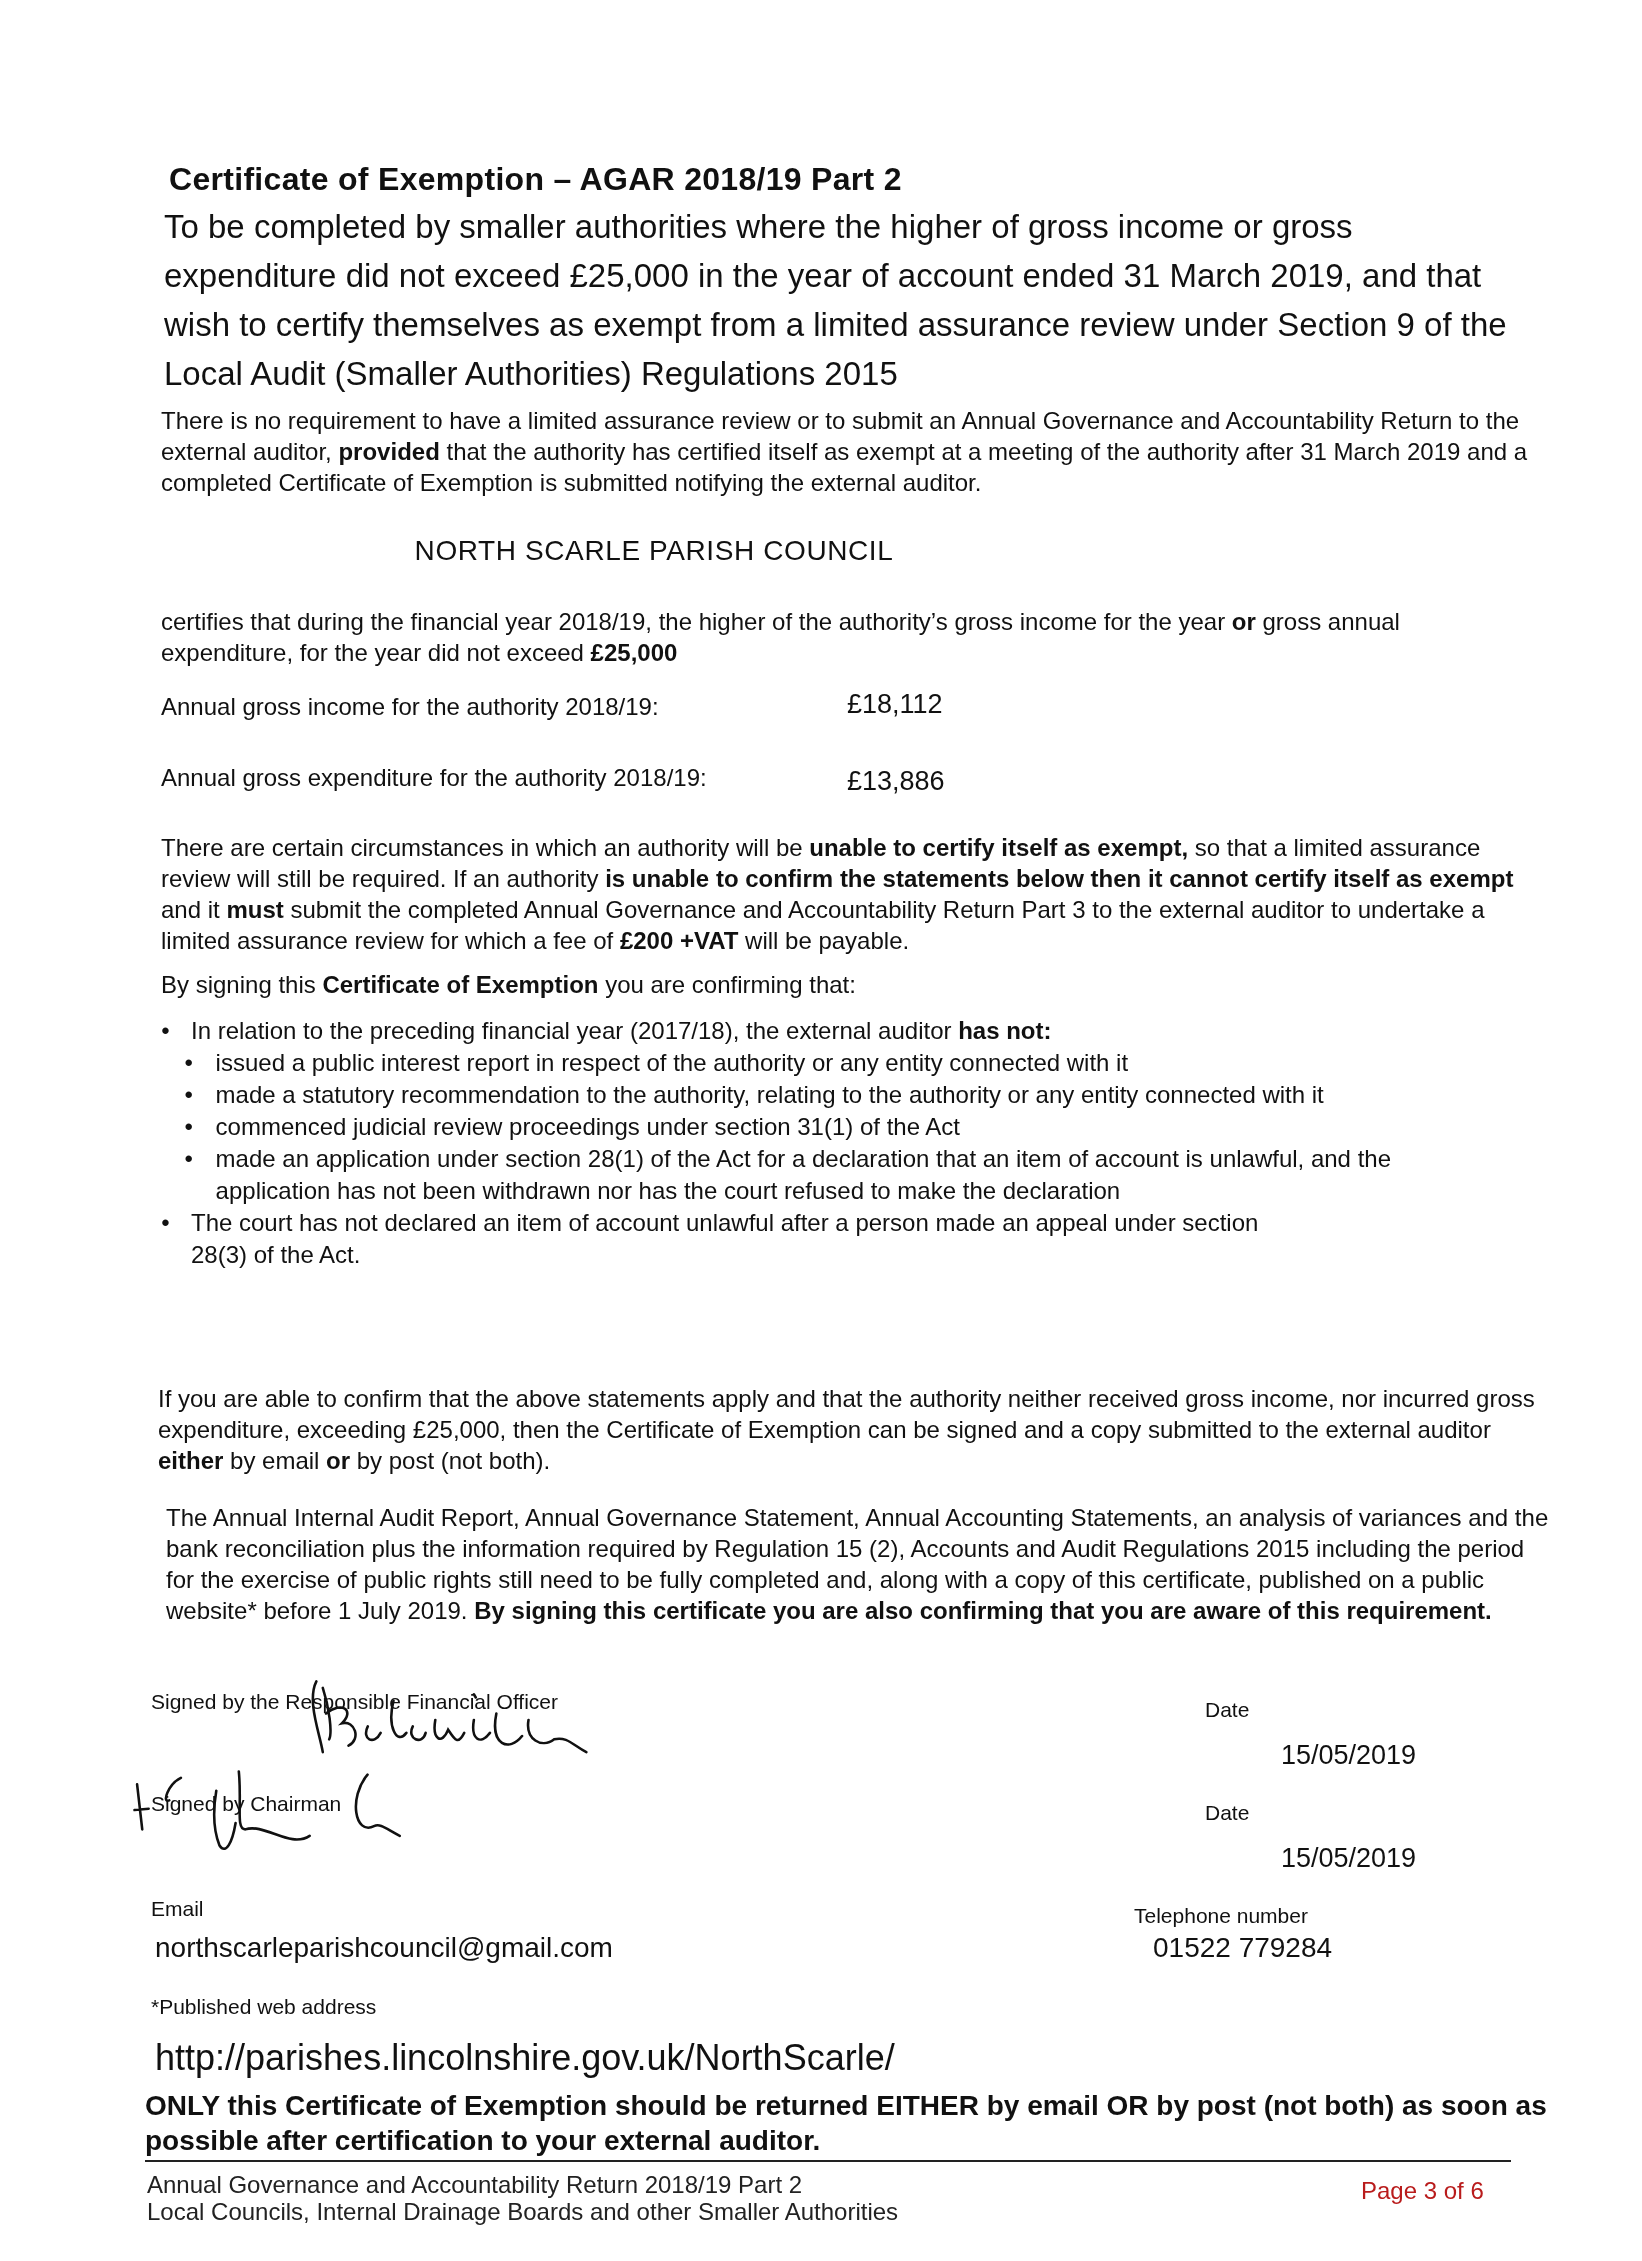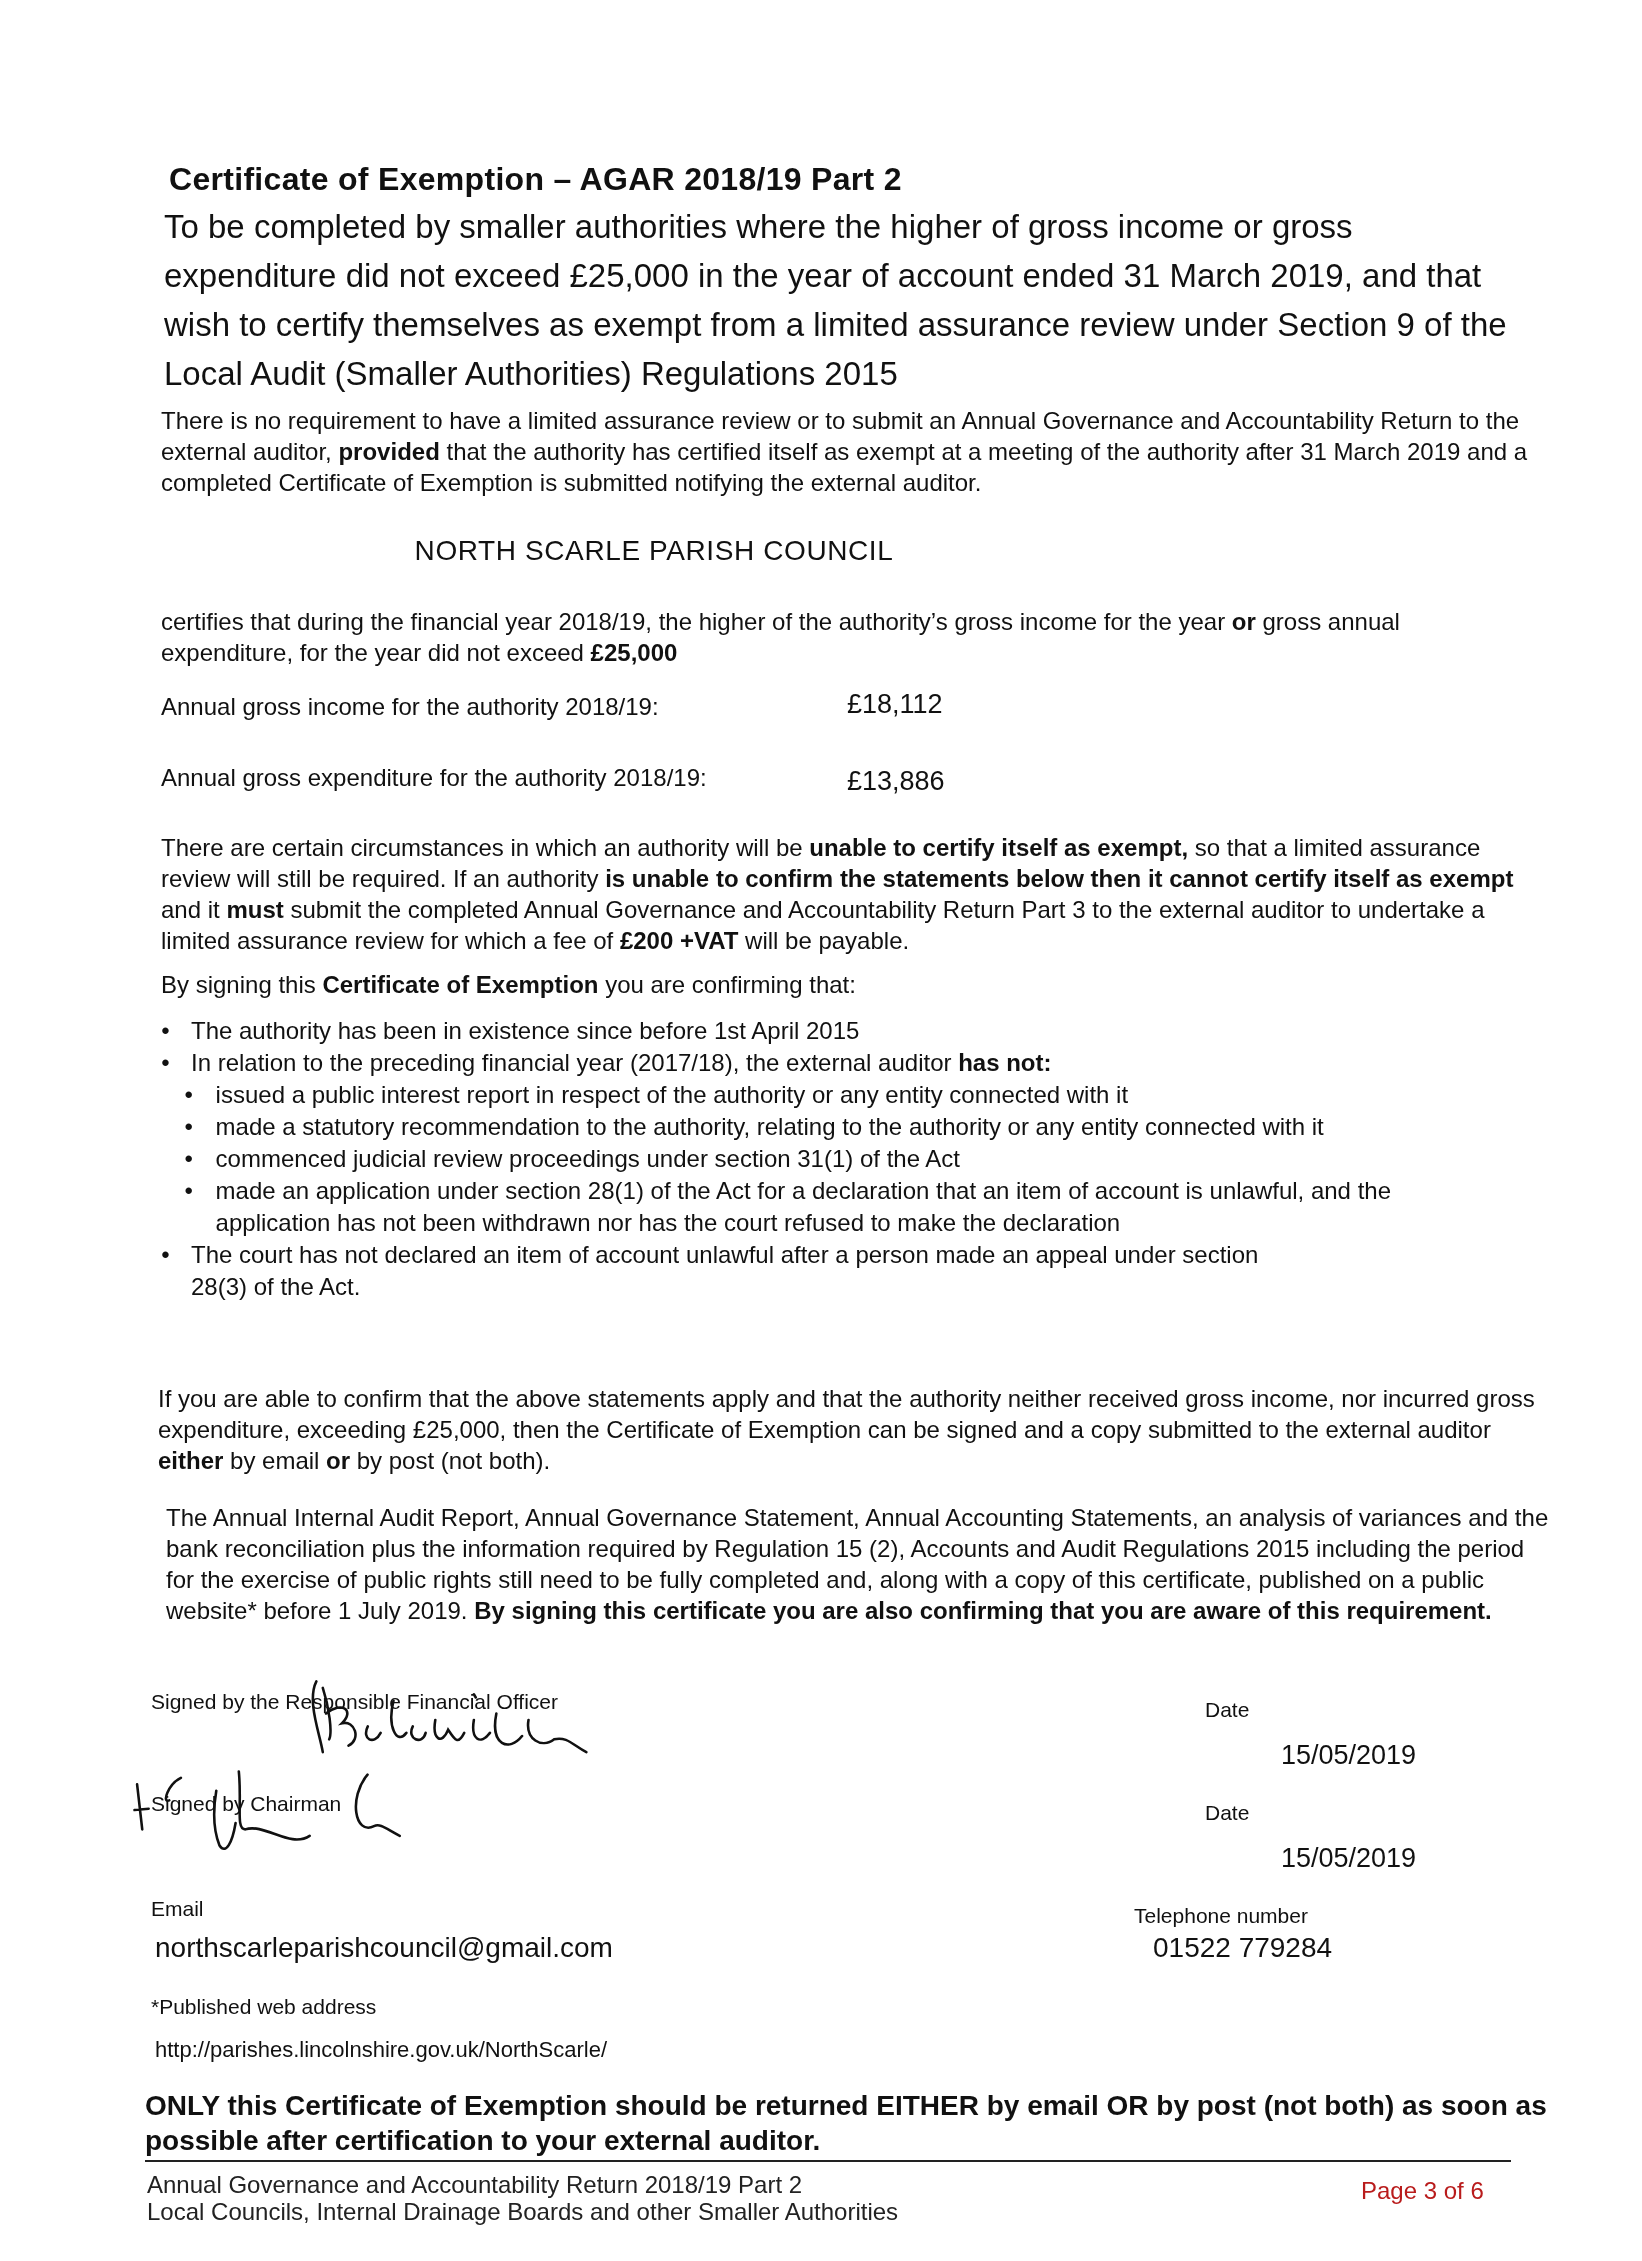--- a/index.html
+++ b/index.html
@@ -22,21 +22,21 @@
   ul.l2 { list-style:none; margin:0; padding:0; }
   ul.l2 > li { position:relative; padding-left:31px; }
   ul.l2 > li::before { content:"•"; position:absolute; left:0px; top:0; }
   .bullets { left:158px; top:982px; width:1385px; line-height:32px; }
   .ifable { left:158px; top:1350px; width:1385px; }
   .annual { left:166px; top:1469px; width:1385px; }
   .small { font-size:21px; }
   .date-val { left:1281px; font-size:27px; }
   .email-val { left:155px; top:1899px; font-size:28px; }
   .phone-val { left:1153px; top:1899px; font-size:28px; }
-  .url-val { left:155px; top:2004px; font-size:22px; }
+  .url-val { left:155px; top:2004px; font-size:36px; }
   .only { left:145px; top:2055px; width:1450px; font-size:28px; font-weight:bold; line-height:35px; }
   .rule { left:145px; top:2127px; width:1366px; height:0; border-top:2.6px solid #222; }
   .foot { left:147px; top:2138px; font-size:24px; line-height:27px; color:#222; }
   .pageno { left:1361px; top:2144px; font-size:24px; color:#b91c1c; }
   b { font-weight:bold; }
   svg { position:absolute; }
 </style>
 </head>
 <body>
 
@@ -53,21 +53,20 @@
 <div class="abs fig-val" style="top:656px">£18,112</div>
 <div class="abs fig-label" style="top:731px">Annual gross expenditure for the authority 2018/19:</div>
 <div class="abs fig-val" style="top:733px">£13,886</div>
 
 <div class="abs p circ"><span>There are certain circumstances in which an authority will be </span><b>unable to certify itself as exempt,</b><span> so that a limited assurance review will still be required. If an authority </span><b>is unable to confirm the statements below then it cannot certify itself as exempt</b><span> and it </span><b>must</b><span> submit the completed Annual Governance and Accountability Return Part 3 to the external auditor to undertake a limited assurance review for which a fee of </span><b>£200 +VAT</b><span> will be payable.</span></div>
 
 <div class="abs p bysign"><span>By signing this </span><b>Certificate of Exemption</b><span> you are confirming that:</span></div>
 
 <div class="abs p bullets">
   <ul class="l1">
-    <li><span>The authority has been in existence since before 1st April 2015</span></li>
     <li><span>In relation to the preceding financial year (2017/18), the external auditor </span><b>has not:</b>
       <ul class="l2" style="margin-left:-6.4px">
         <li><span>issued a public interest report in respect of the authority or any entity connected with it</span></li>
         <li><span>made a statutory recommendation to the authority, relating to the authority or any entity connected with it</span></li>
         <li><span>commenced judicial review proceedings under section 31(1) of the Act</span></li>
         <li style="padding-right:77px"><span>made an application under section 28(1) of the Act for a declaration that an item of account is unlawful, and the application has not been withdrawn nor has the court refused to make the declaration</span></li>
       </ul>
     </li>
     <li style="padding-right:271px"><span>The court has not declared an item of account unlawful after a person made an appeal under section 28(3) of the Act.</span></li>
   </ul>

